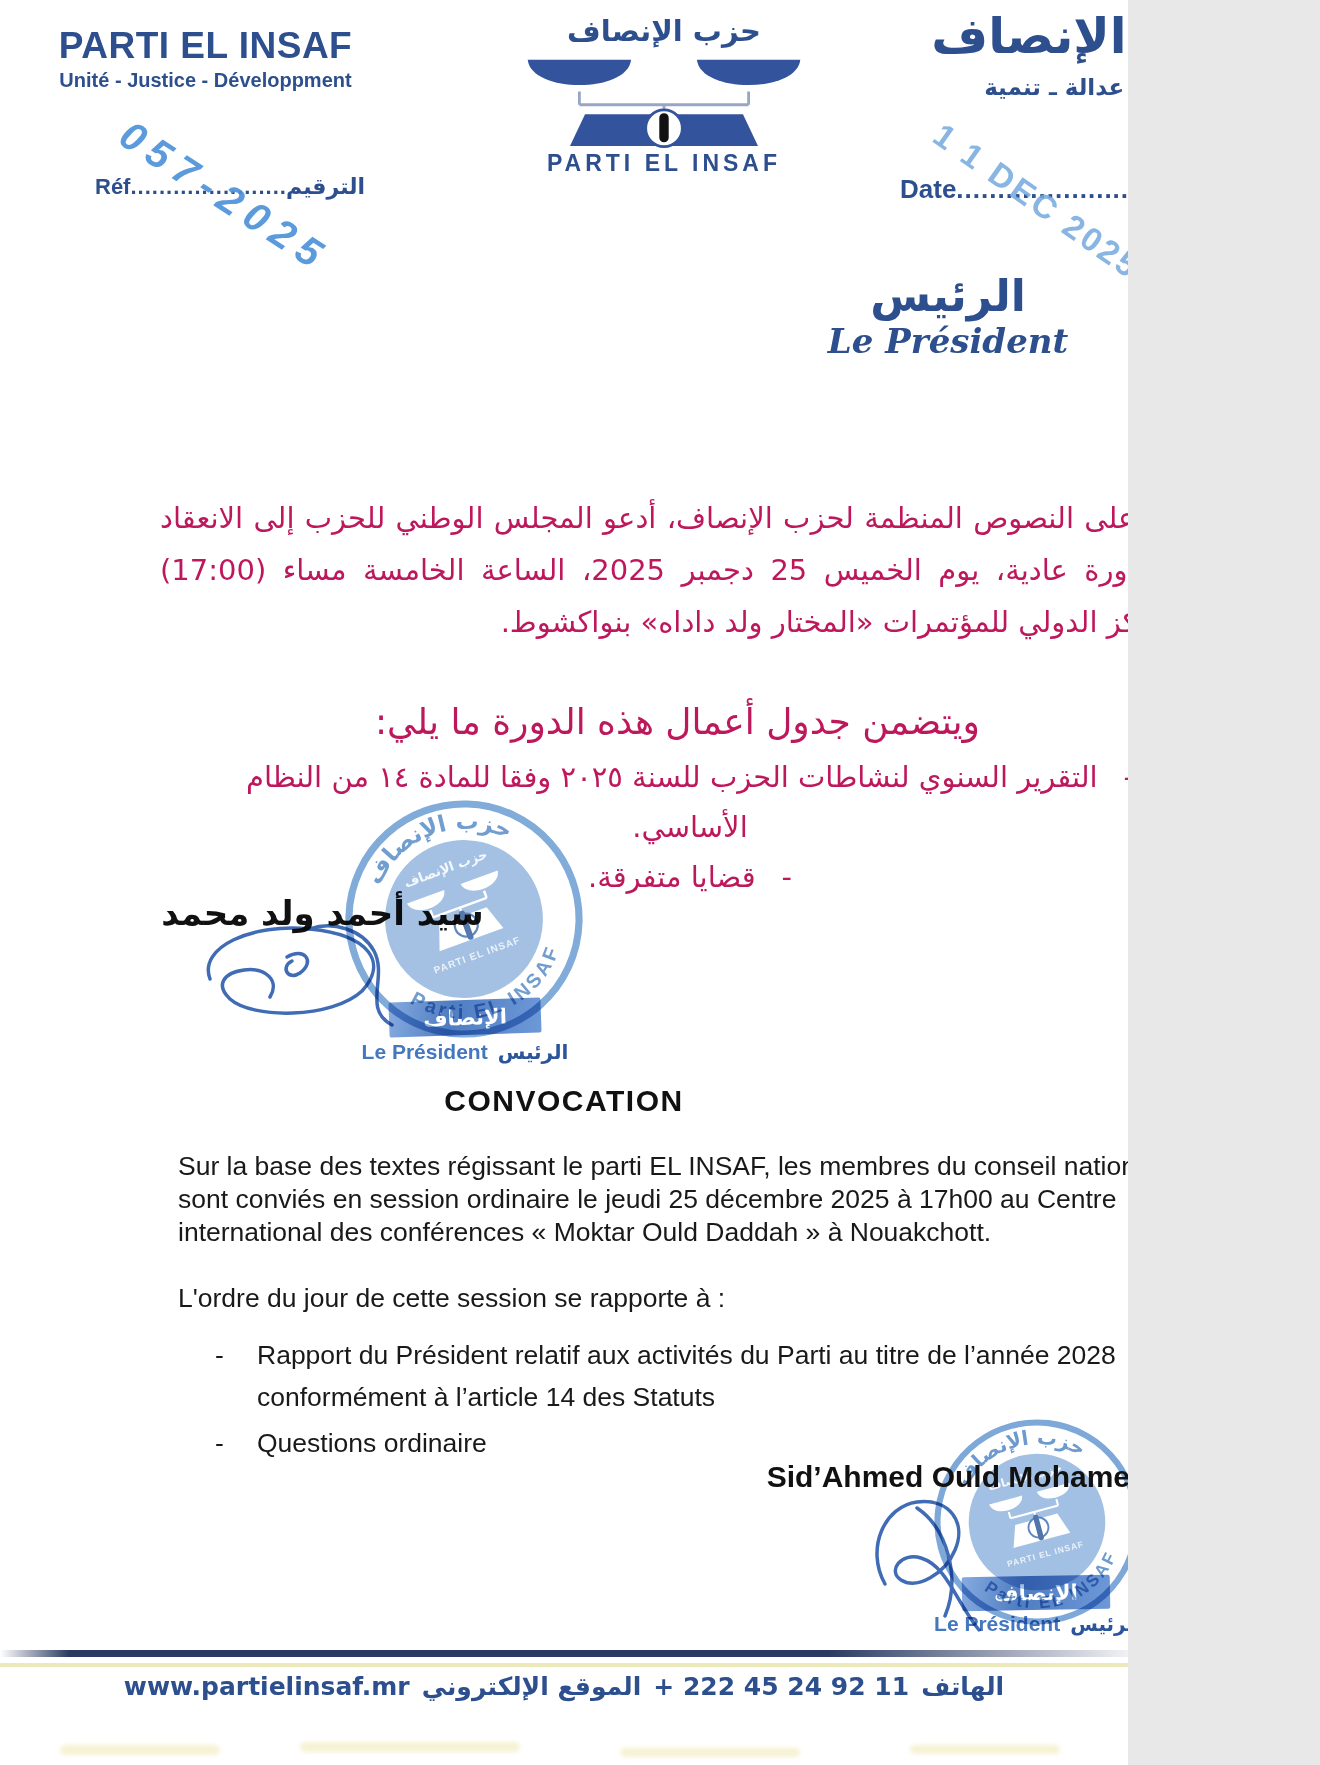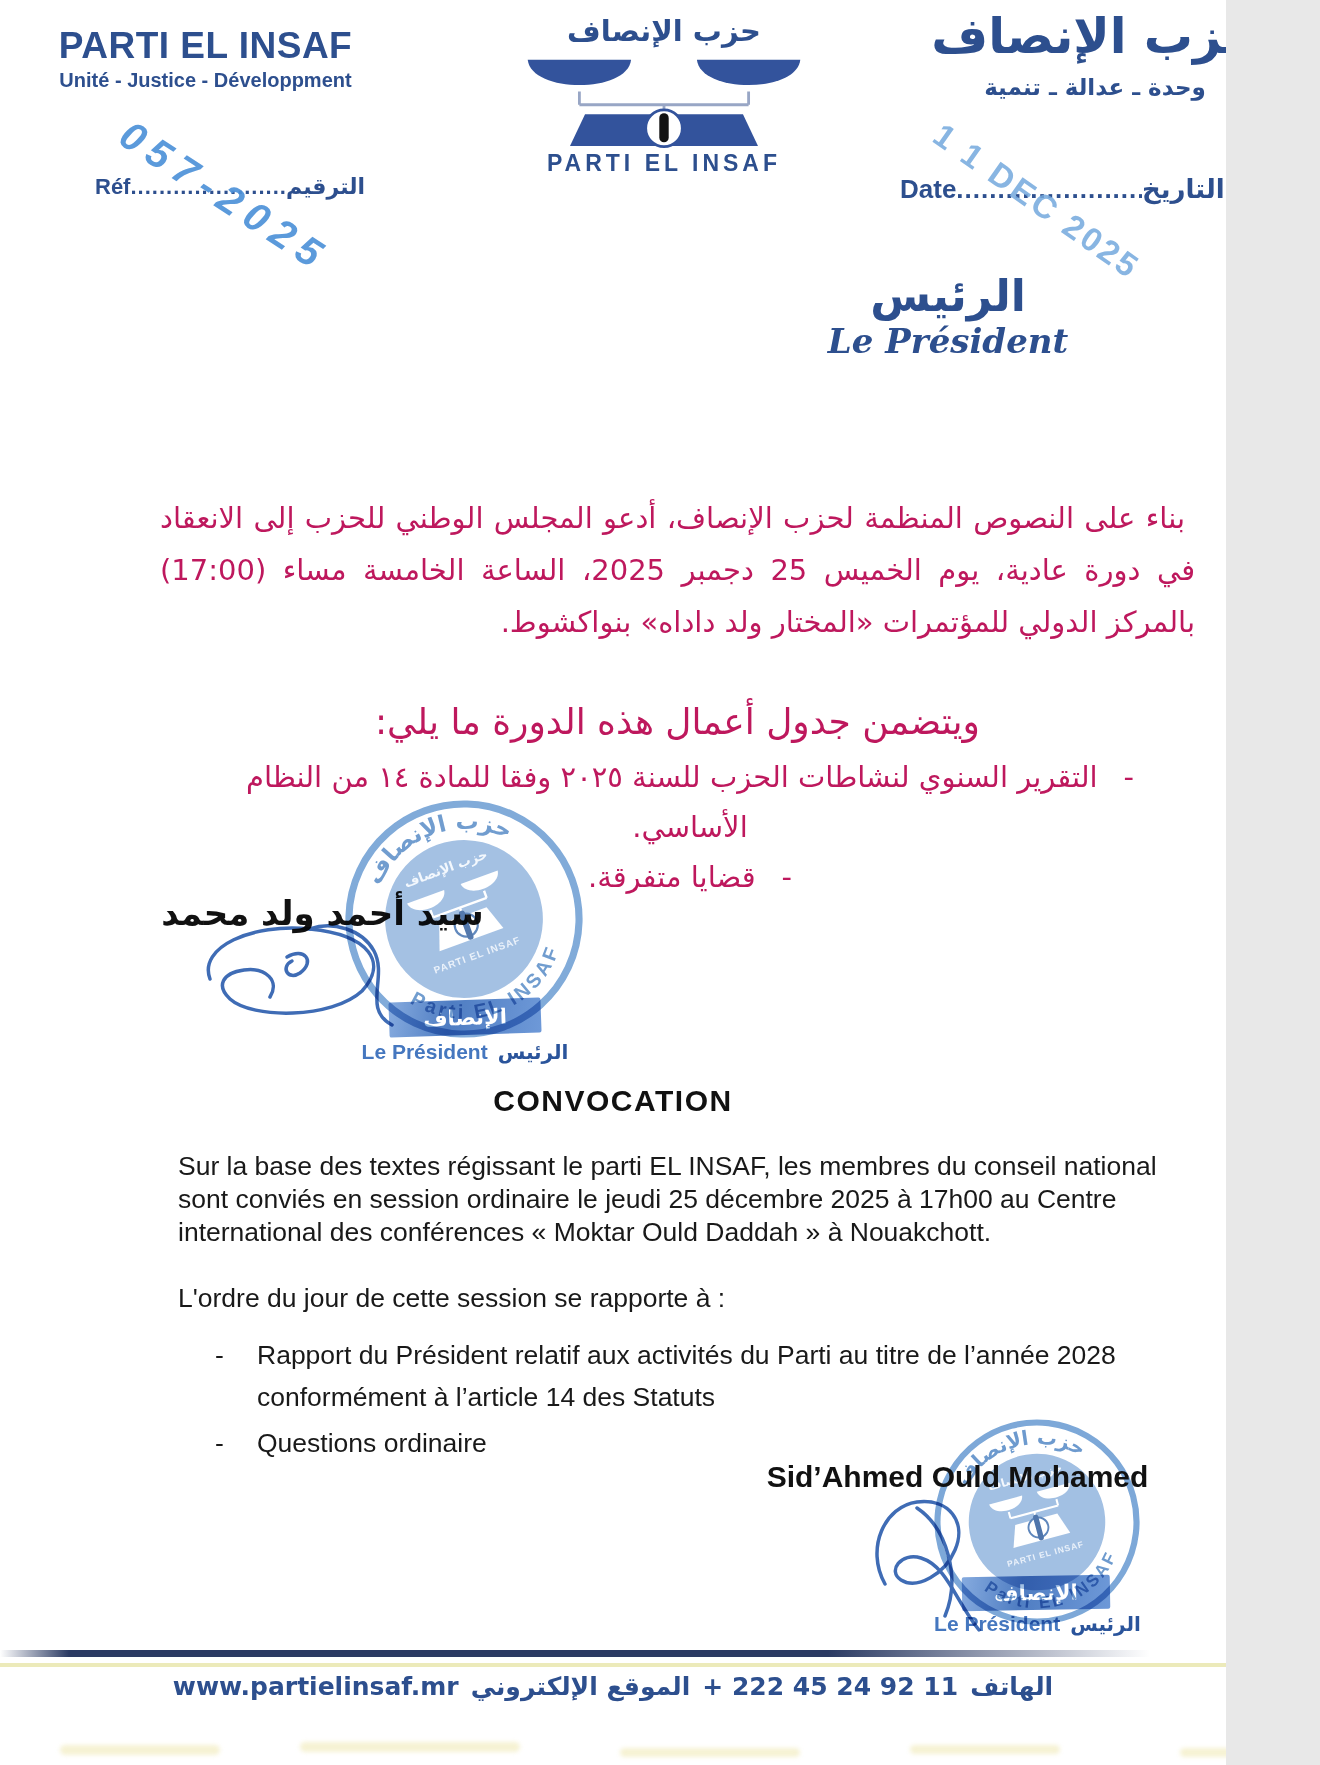--- a/index.html
+++ b/index.html
@@ -1,17 +1,17 @@
 <!DOCTYPE html>
 <html><head>
 <meta charset="utf-8">
 <style>
   html,body{margin:0;padding:0;background:#e8e8e8;}
-  #page{position:relative;width:1226px;height:1765px;background:#ffffff;overflow:hidden;
-        font-family:"Liberation Sans",sans-serif;color:#1a1a1a;}
+  #page{position:relative;width:1088px;height:1765px;background:#ffffff;overflow:hidden;
+        font-family:"Liberation Sans",sans-serif;color:#1a1a1a;padding-left:40px;}
   .abs{position:absolute;}
   .ar{font-family:"DejaVu Sans",sans-serif;}
   
   .lh-left{left:48px;top:25px;width:315px;text-align:center;}
   .lh-left .pname{font-size:37px;font-weight:bold;letter-spacing:.5px;color:#2d4f8e;}
   .lh-left .pmotto{font-size:20px;font-weight:bold;color:#2d4f8e;margin-top:2px;}
   .ref-row{left:95px;top:174px;width:270px;display:flex;align-items:baseline;
            font-weight:bold;color:#2d4f8e;font-size:22px;}
   .ref-row .dots{letter-spacing:1px;overflow:hidden;white-space:nowrap;flex:1;}
   .ref-stamp{left:136px;top:112px;transform:rotate(33deg);transform-origin:0 0;

